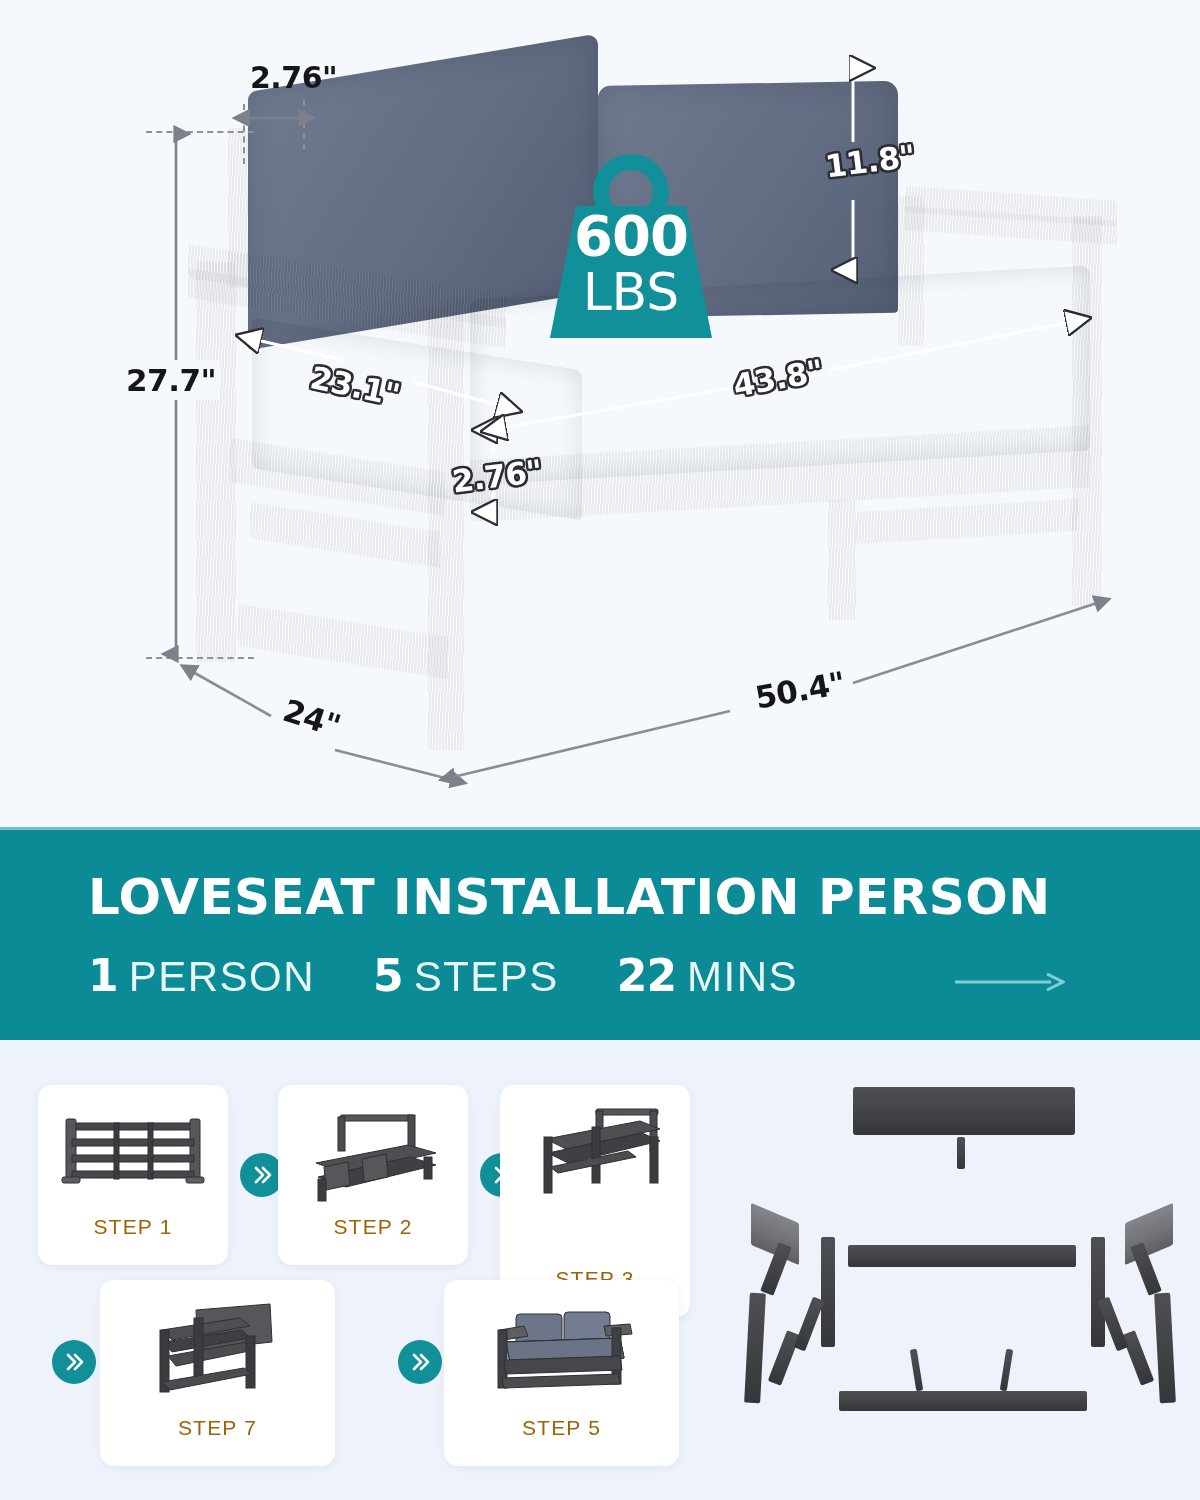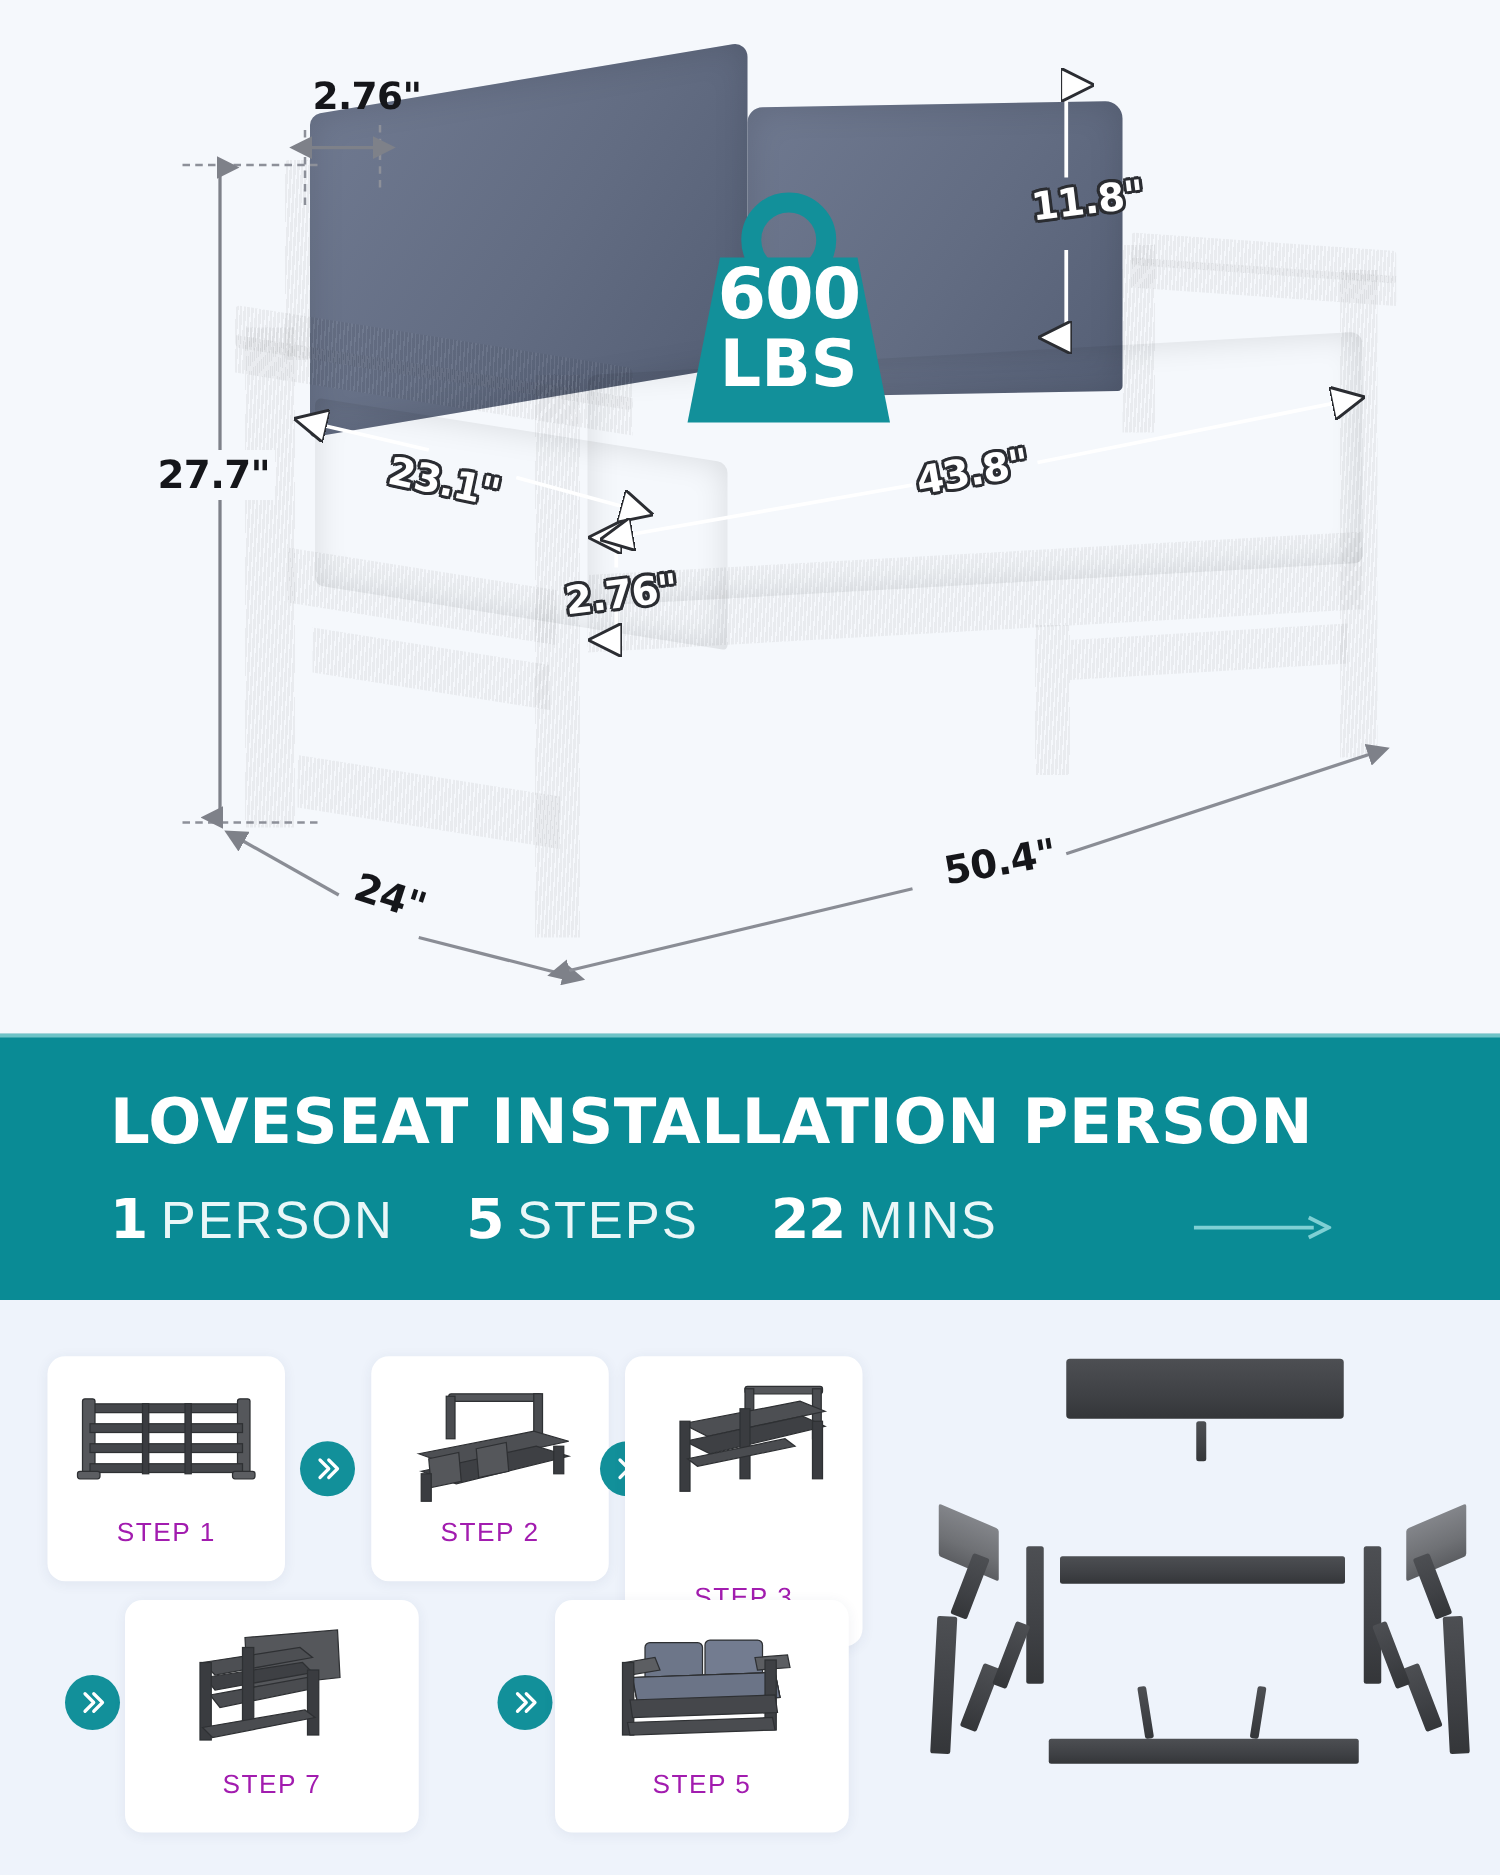--- a/index.html
+++ b/index.html
@@ -93,21 +93,21 @@
     position:absolute; left:0; top:1040px; width:1200px; height:460px;
     background:#eef3fb;
   }
   .card {
     position:absolute; background:#ffffff; border-radius:14px;
     box-shadow:0 2px 10px rgba(40,60,100,.07);
   }
   .card-label {
     position:absolute; left:0; right:0; bottom:26px; text-align:center;
     font-family:"Liberation Sans", sans-serif; font-weight:400;
-    font-size:21px; color:#a21caf; letter-spacing:1.2px;
+    font-size:21px; color:#a16207; letter-spacing:1.2px;
   }
   .card-art { position:absolute; left:0; right:0; top:16px; height:120px; }
 
   .chev {
     position:absolute; width:44px; height:44px; border-radius:50%;
     background:#12909a; display:flex; align-items:center; justify-content:center;
   }
   .chev svg { display:block; }
 
   .explode { position:absolute; left:735px; top:1085px; width:455px; height:345px; }
@@ -259,21 +259,21 @@
 
       <div class="weight-badge">
         <svg width="190" height="195" viewBox="0 0 190 195">
           <circle cx="95" cy="42" r="30" fill="none" stroke="#12909a" stroke-width="16"></circle>
           <path d="M40,56 L150,56 L176,188 L14,188 Z" fill="#12909a"></path>
         </svg>
         <div style="position:absolute;left:0;right:0;top:58px;text-align:center;
                     font-family:'DejaVu Sans',sans-serif;font-weight:bold;font-size:56px;
                     color:#ffffff;letter-spacing:-1px;line-height:1;">600</div>
         <div style="position:absolute;left:0;right:0;top:116px;text-align:center;
-                    font-family:'DejaVu Sans',sans-serif;font-weight:bold;font-size:52px;
+                    font-family:'DejaVu Sans',sans-serif;font-weight:normal;font-size:52px;
                     color:#ffffff;letter-spacing:0px;line-height:1;">LBS</div>
       </div>
 
     </div>
   </section>
 
   <section class="banner">
     <h1 class="banner-title">LOVESEAT INSTALLATION PERSON</h1>
 
     <div class="banner-sub">
@@ -321,21 +321,21 @@
       <div class="card-label">STEP 1</div>
     </div>
 
     <div class="chev" style="left:240px;top:113px;">
       <svg width="22" height="22" viewBox="0 0 22 22">
         <path d="M5,4 L12,11 L5,18" fill="none" stroke="#ffffff" stroke-width="2.6" stroke-linecap="round" stroke-linejoin="round"></path>
         <path d="M12,4 L19,11 L12,18" fill="none" stroke="#ffffff" stroke-width="2.6" stroke-linecap="round" stroke-linejoin="round"></path>
       </svg>
     </div>
 
-    <div class="card" style="left:278px;top:45px;width:190px;height:180px;margin-left:19px;">
+    <div class="card" style="left:278px;top:45px;width:190px;height:180px;">
       <div class="card-art">
         <svg width="190" height="120" viewBox="0 0 190 120">
           <g fill="#45474b" stroke="#2e3033" stroke-width="1">
             <rect x="62" y="14" width="74" height="6" rx="2" fill="#55575b"></rect>
             <rect x="60" y="16" width="7" height="34" fill="#4a4c50"></rect>
             <rect x="130" y="14" width="7" height="34" fill="#4a4c50"></rect>
             <polygon points="38,62 130,44 158,52 66,72" fill="#4d4f53"></polygon>
             <polygon points="40,76 132,56 158,64 68,86" fill="#3e4044"></polygon>
             <polygon points="46,66 70,61 72,84 48,89" fill="#55575b"></polygon>
             <polygon points="84,58 108,53 110,76 86,81" fill="#55575b"></polygon>

